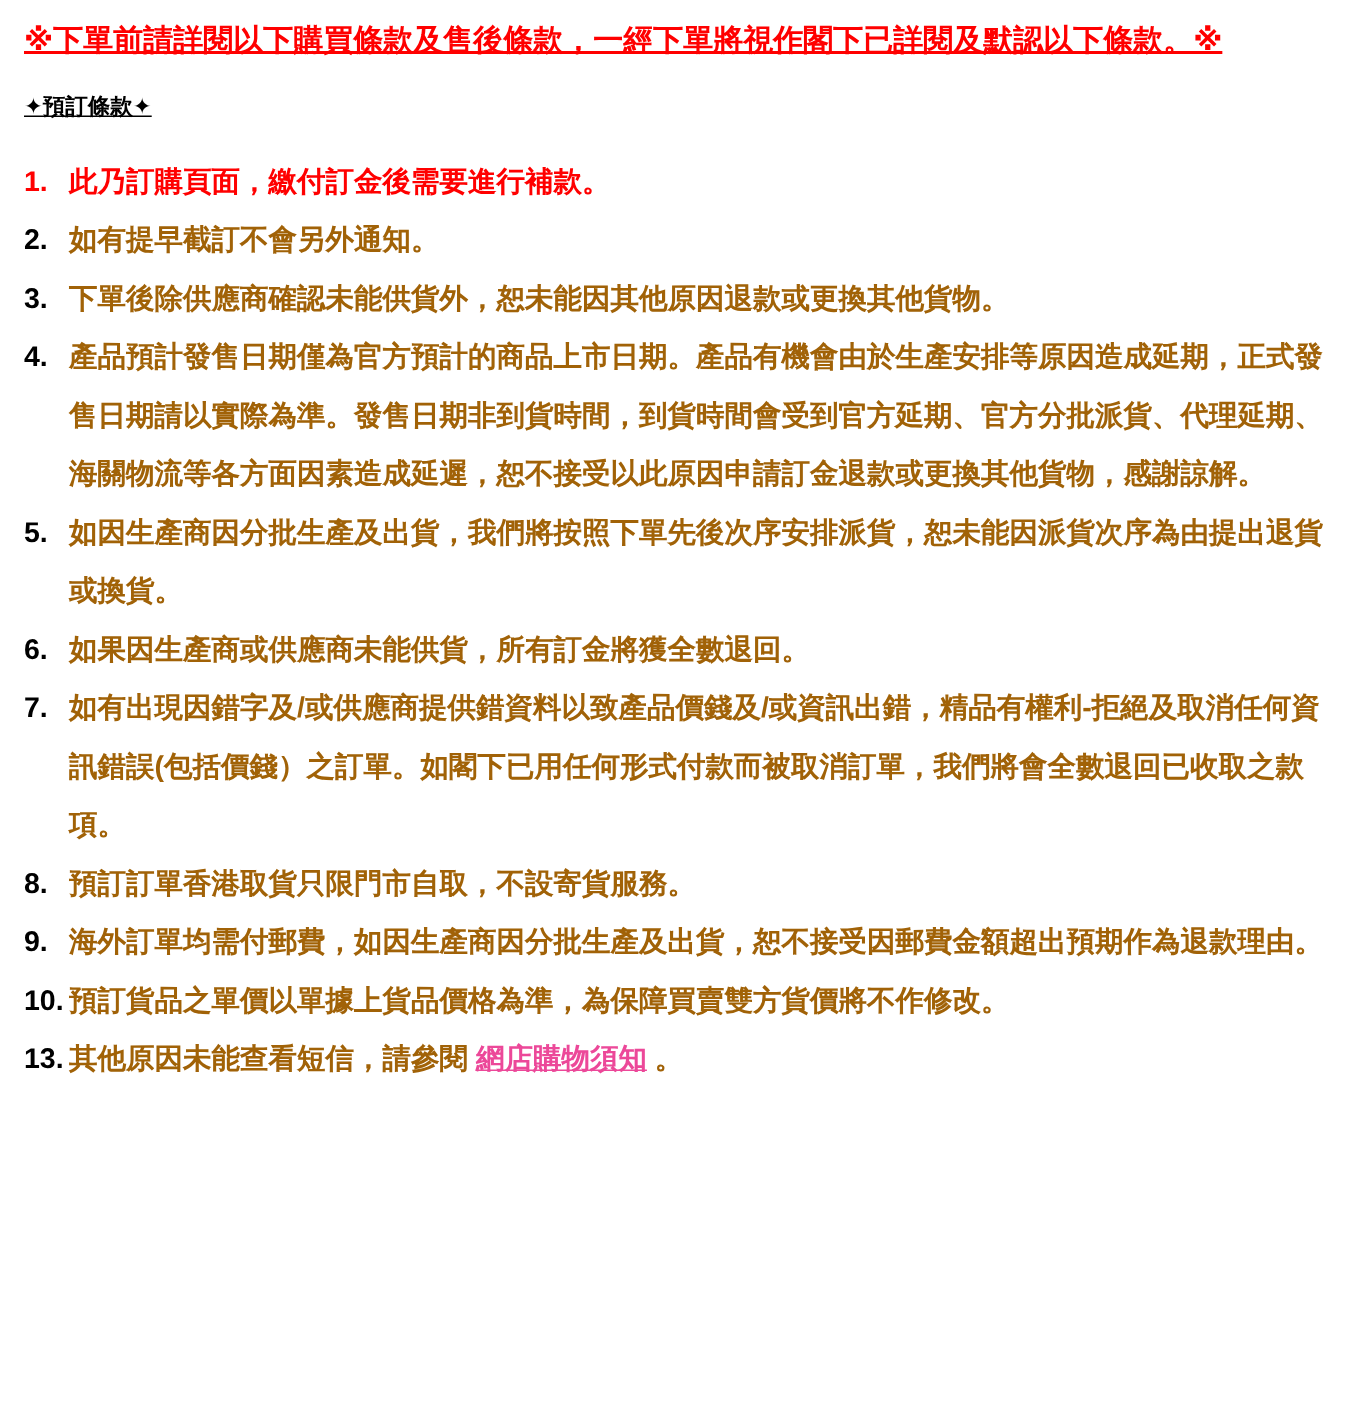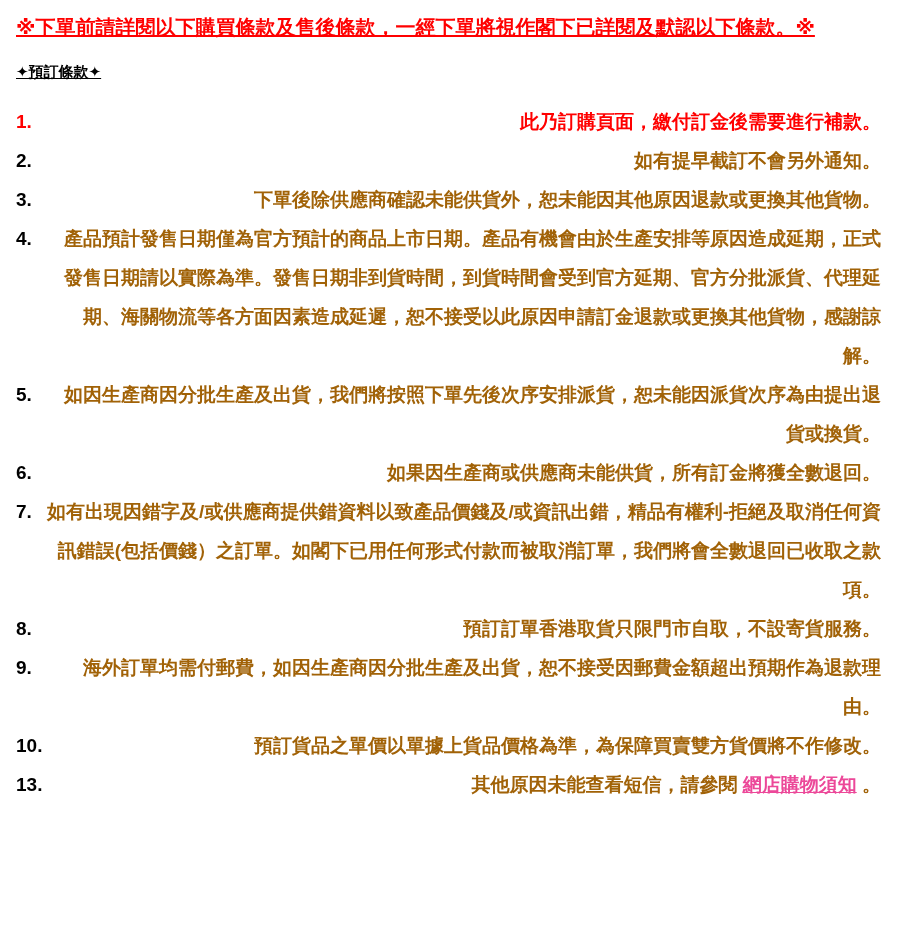--- a/index.html
+++ b/index.html
@@ -5,21 +5,21 @@
   html, body {
     margin: 0;
     padding: 0;
     background: #ffffff;
     font-family: "Liberation Sans", "DejaVu Sans", sans-serif;
   }
   .page {
     width: 913px;
     min-height: 948px;
     box-sizing: border-box;
-    padding: 12px 32px 20px 16px;
+    padding: 12px 17px 20px 16px;
     background: #ffffff;
     color: #000000;
     font-weight: bold;
   }
   .title {
     color: #ff0000;
     font-size: 20px;
     line-height: 30px;
     text-decoration: underline;
     margin-bottom: 16px;
@@ -38,21 +38,20 @@
   .term-item {
     display: flex;
     align-items: flex-start;
   }
   .num {
     flex: 0 0 30px;
     white-space: nowrap;
   }
   .text {
     flex: 1 1 auto;
-    text-align: right;
   }
   .seg-normal {
     color: #a16207;
   }
   .seg-red {
     color: #ff0000;
   }
   .seg-red-underline {
     color: #ff0000;
     text-decoration: underline;

